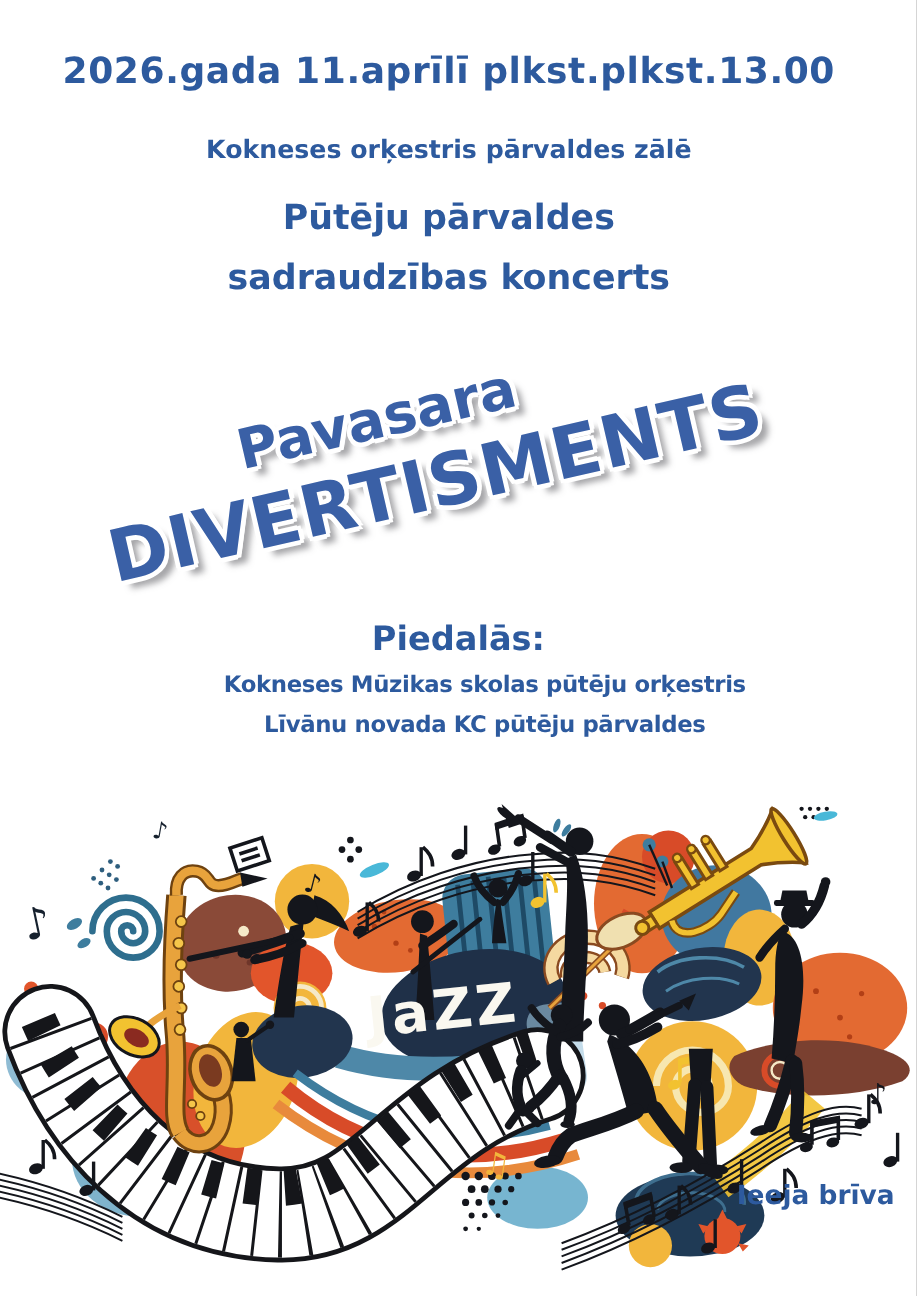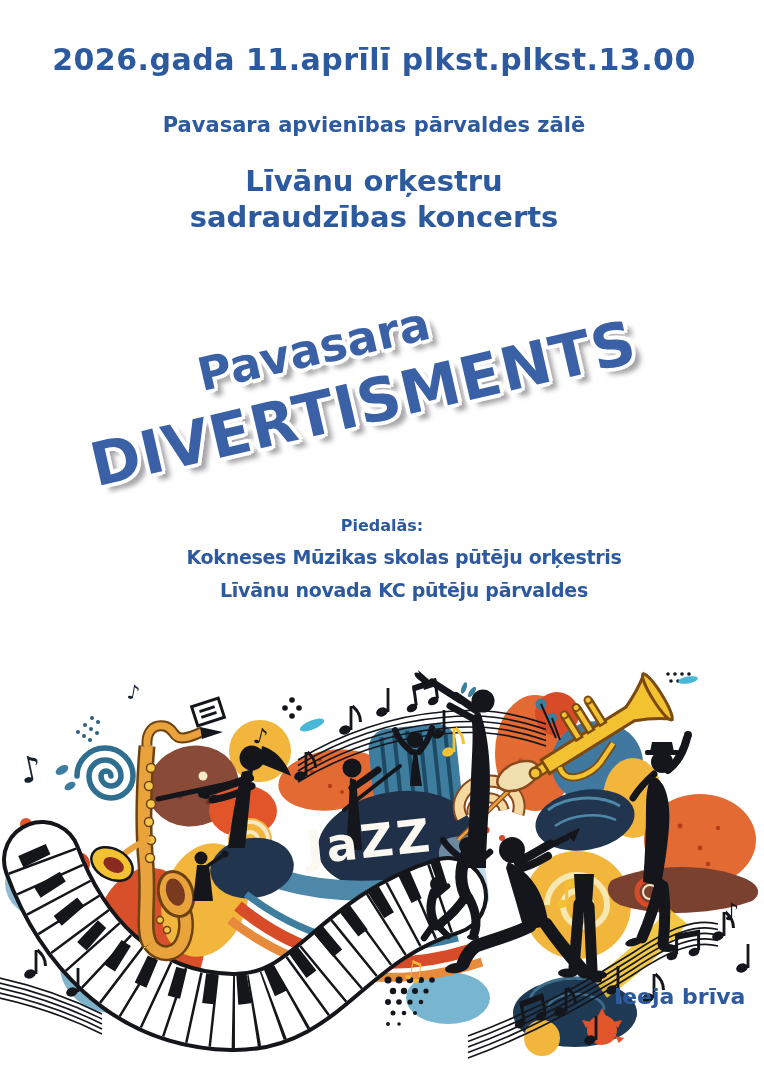--- a/index.html
+++ b/index.html
@@ -6,49 +6,49 @@
   .poster{
     position:relative;width:764px;height:1080px;margin:0 auto;
     background:var(--background,#fff);overflow:hidden;
     font-family:"DejaVu Sans",sans-serif;
   }
   .blue-text{color:var(--text-blue,#2d5a9e);font-weight:700;}
   .center-line{position:absolute;left:0;width:748px;text-align:center;}
   .date-line{top:42px;font-size:30px;letter-spacing:0.5px;}
   .venue-line{top:113px;font-size:21px;}
   .event-line1{top:164px;font-size:29px;}
-  .event-line2{top:200px;font-size:29px;}
+  .event-line2{top:214px;font-size:29px;}
   .title-block{position:absolute;top:300px;left:0;width:764px;height:210px;
     transform:rotate(-13deg);transform-origin:50% 50%;}
   .title-line{position:absolute;left:0;width:764px;text-align:center;
     color:var(--title-blue,#3a60a6);font-weight:700;
     text-shadow:
       -3px -3px 0 #fff, 3px -3px 0 #fff, -3px 3px 0 #fff, 3px 3px 0 #fff,
       -4px 0 0 #fff, 4px 0 0 #fff, 0 -4px 0 #fff, 0 4px 0 #fff,
       7px 8px 5px rgba(90,90,95,.55);}
   .title-line1{top:8px;font-size:46px;transform:translateX(-54px);}
   .title-line2{top:64px;font-size:60px;letter-spacing:1px;transform:translateX(-18px);}
   .participants{position:absolute;top:516px;left:0;width:764px;text-align:center;}
-  .p-head{font-size:16px;}
+  .p-head{font-size:28px;}
   .p-line{font-size:19px;margin-top:11px;letter-spacing:-0.3px;margin-left:44px;}
   .entry-note{position:absolute;left:614px;top:984px;font-size:22px;white-space:nowrap;}
   .illustration{position:absolute;left:0;top:668px;width:764px;height:412px;}
   .sil-f{fill:var(--silhouette-black,#14161c);}
   .sil-s{stroke:var(--silhouette-black,#14161c);fill:none;stroke-linecap:round;}
   .c-yellow{fill:var(--accent-yellow,#f2b63c);}
   .c-orange{fill:var(--accent-orange,#e2552b);}
 </style>
 </head>
 <body>
 
 <div class="poster">
 
   <div class="center-line blue-text date-line">2026.gada 11.aprīlī plkst.plkst.13.00</div>
-  <div class="center-line blue-text venue-line">Pavasara apvienības pārvaldes zālē</div>
-  <div class="center-line blue-text event-line1">Līvānu orķestru</div>
+  <div class="center-line blue-text venue-line">Kokneses orķestris pārvaldes zālē</div>
+  <div class="center-line blue-text event-line1">Pūtēju pārvaldes</div>
   <div class="center-line blue-text event-line2">sadraudzības koncerts</div>
 
   <div class="title-block">
     <div class="title-line title-line1">Pavasara</div>
     <div class="title-line title-line2">DIVERTISMENTS</div>
   </div>
 
   <div class="participants">
     <div class="blue-text p-head">Piedalās:</div>
     <div class="blue-text p-line">Kokneses Mūzikas skolas pūtēju orķestris</div>

